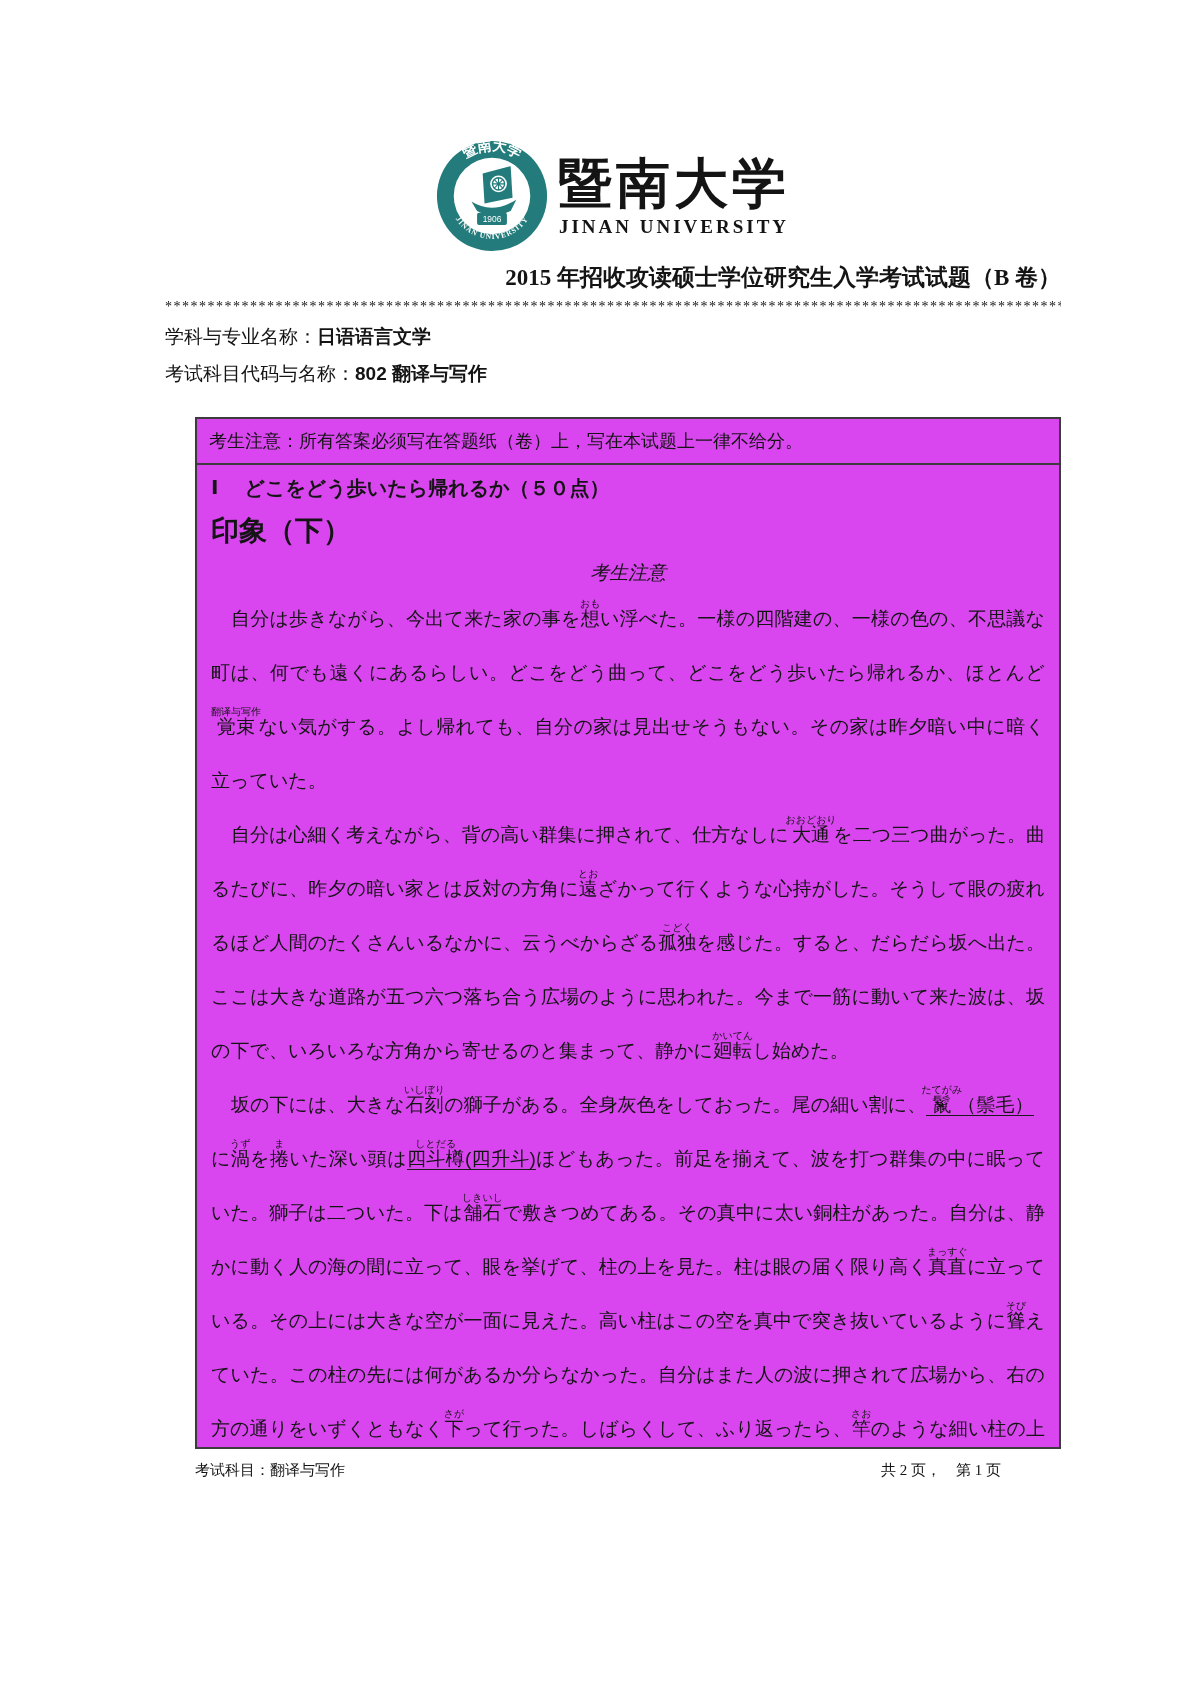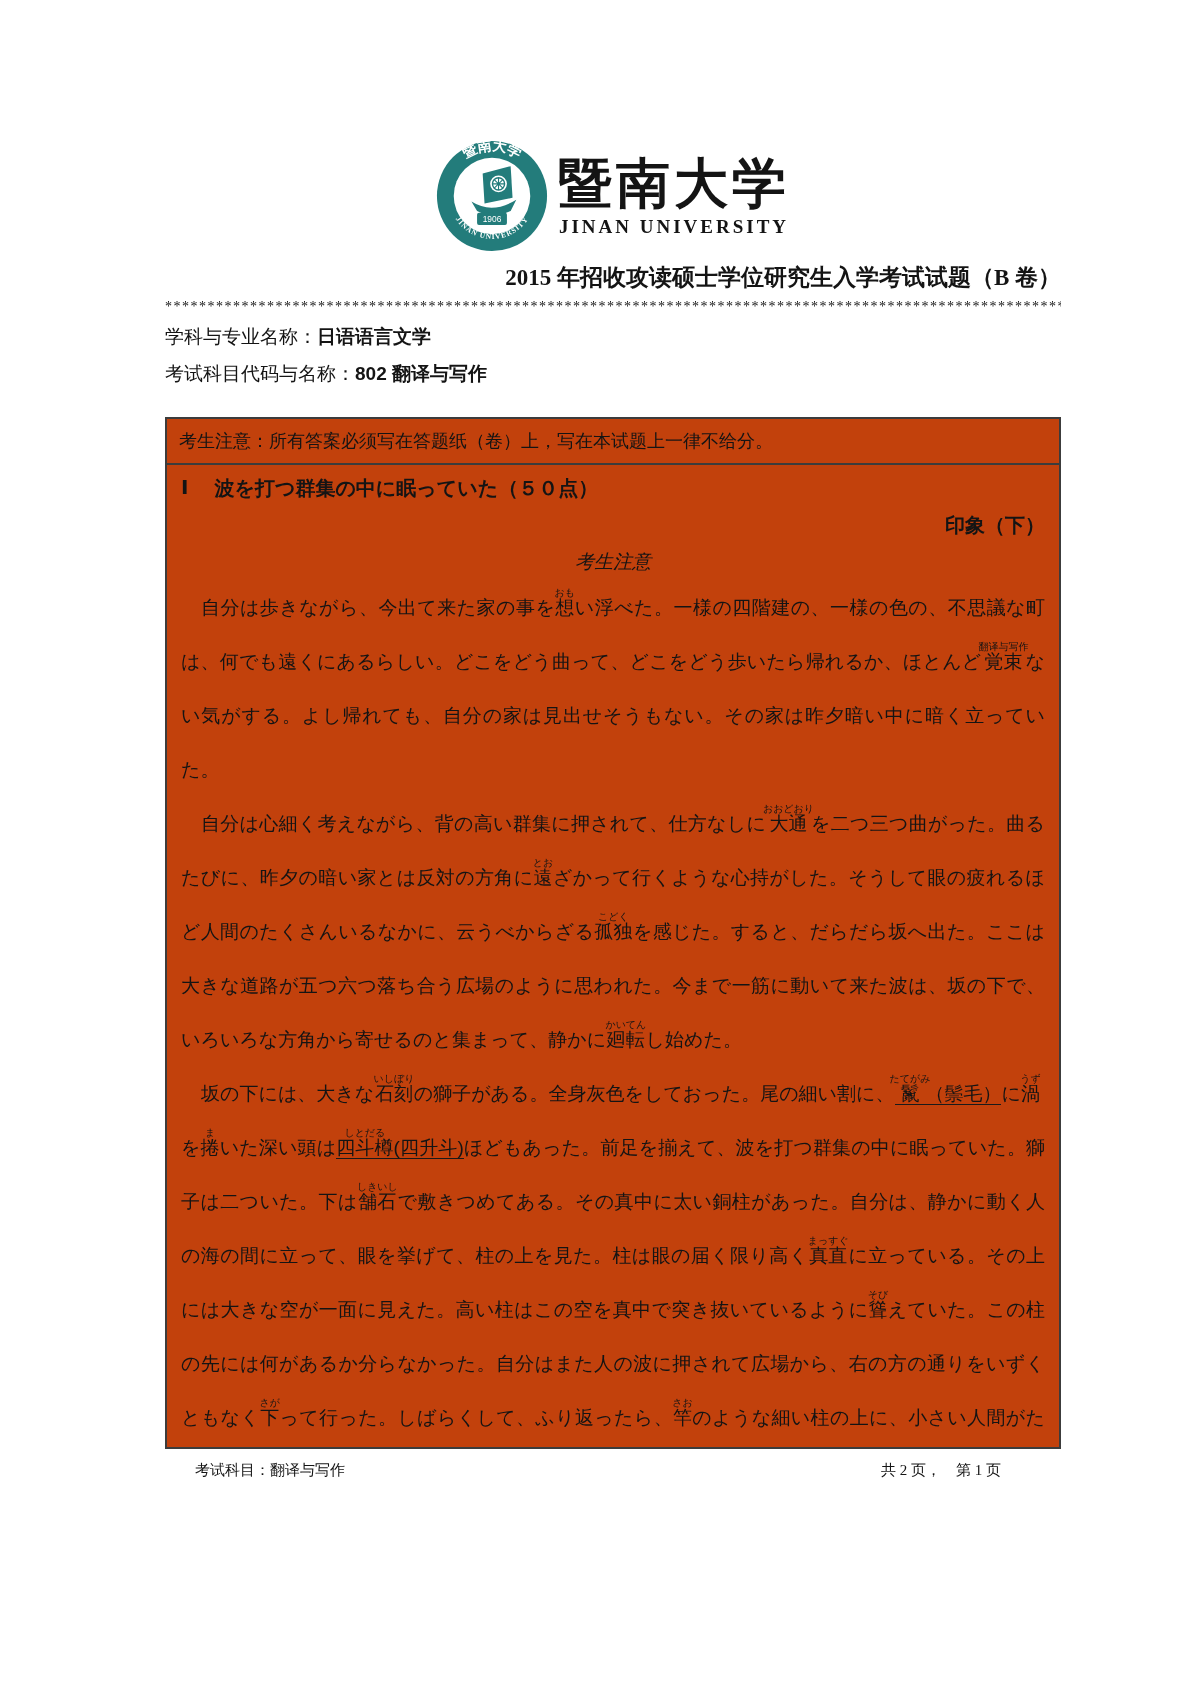--- a/index.html
+++ b/index.html
@@ -24,26 +24,26 @@
                  font-family:"Liberation Serif",serif; }
 
   
   .title { text-align:right; font-size:23px; font-weight:bold; margin-top:10px; }
   .stars { margin-top:6px; font-size:14px; letter-spacing:1.5px; white-space:nowrap; overflow:hidden; }
   .field-row { margin-top:7px; font-size:19px; line-height:30px; }
   .field-label { font-family:"Liberation Serif","DejaVu Serif",serif; }
   .field-value { font-weight:bold; font-family:"Liberation Sans","DejaVu Sans",sans-serif; }
 
   
-  .exam-box { margin-top:28px; border:2px solid #3c3c3c; height:1032px; overflow:hidden; background:#c2410c; }
+  .exam-box { margin-top:28px; border:2px solid #3c3c3c; height:1032px; overflow:hidden; background:#d946ef;margin-left:30px; }
   .notice { border-bottom:2px solid #3c3c3c; padding:10px 12px; font-size:18px; }
   .box-body { padding:4px 14px 0 14px; }
   .section-heading { display:flex; gap:26px; margin-top:6px; font-size:20px; font-weight:bold;
                      font-family:"Liberation Sans","DejaVu Sans",sans-serif; }
-  .passage-title { text-align:right; font-size:20px; font-weight:bold; margin-top:10px;
+  .passage-title { text-align:left; font-size:28px; font-weight:bold; margin-top:10px;
                    font-family:"Liberation Sans","DejaVu Sans",sans-serif; }
   .passage-author { text-align:center; font-size:19px; font-style:italic; margin-top:10px; }
   .passage-body { margin-top:6px; font-size:19px;
                   font-family:"Liberation Sans","DejaVu Sans",sans-serif; }
   .passage-para { line-height:54px; text-indent:20px; text-align:justify; }
   ruby { ruby-align:center; }
   rt { font-size:10px; font-weight:normal; letter-spacing:0; }
   .ul { border-bottom:1.5px solid #1a1a1a; }
 
   
@@ -94,21 +94,21 @@
     </div>
     <div class="field-row">
       <span class="field-label">考试科目代码与名称：</span><span class="field-value">802 翻译与写作</span>
     </div>
 
     <div class="exam-box">
       <div class="notice">考生注意：所有答案必须写在答题纸（卷）上，写在本试题上一律不给分。</div>
       <div class="box-body">
         <div class="section-heading">
           <span class="sec-num">Ⅰ</span>
-          <span class="sec-text">波を打つ群集の中に眠っていた（５０点）</span>
+          <span class="sec-text">どこをどう歩いたら帰れるか（５０点）</span>
         </div>
         <div class="passage-title">印象（下）</div>
         <div class="passage-author">考生注意</div>
         <div class="passage-body">
             <p class="passage-para"><span>自分は歩きながら、今出て来た家の事を</span><ruby>想<rt>おも</rt></ruby><span>い浮べた。一様の四階建の、一様の色の、不思議な町は、何でも遠くにあるらしい。どこをどう曲って、どこをどう歩いたら帰れるか、ほとんど</span><ruby>覚束<rt>翻译与写作</rt></ruby><span>ない気がする。よし帰れても、自分の家は見出せそうもない。その家は昨夕暗い中に暗く立っていた。</span></p>
             <p class="passage-para"><span>自分は心細く考えながら、背の高い群集に押されて、仕方なしに</span><ruby>大通<rt>おおどおり</rt></ruby><span>を二つ三つ曲がった。曲るたびに、昨夕の暗い家とは反対の方角に</span><ruby>遠<rt>とお</rt></ruby><span>ざかって行くような心持がした。そうして眼の疲れるほど人間のたくさんいるなかに、云うべからざる</span><ruby>孤独<rt>こどく</rt></ruby><span>を感じた。すると、だらだら坂へ出た。ここは大きな道路が五つ六つ落ち合う広場のように思われた。今まで一筋に動いて来た波は、坂の下で、いろいろな方角から寄せるのと集まって、静かに</span><ruby>廻転<rt>かいてん</rt></ruby><span>し始めた。</span></p>
             <p class="passage-para"><span>坂の下には、大きな</span><ruby>石刻<rt>いしぼり</rt></ruby><span>の獅子がある。全身灰色をしておった。尾の細い割に、</span><span class="ul"><ruby>鬣<rt>たてがみ</rt></ruby></span><span class="ul"><span>（鬃毛）</span></span><span>に</span><ruby>渦<rt>うず</rt></ruby><span>を</span><ruby>捲<rt>ま</rt></ruby><span>いた深い頭は</span><span class="ul"><ruby>四斗樽<rt>しとだる</rt></ruby></span><span class="ul"><span>(四升斗)</span></span><span>ほどもあった。前足を揃えて、波を打つ群集の中に眠っていた。獅子は二ついた。下は</span><ruby>舗石<rt>しきいし</rt></ruby><span>で敷きつめてある。その真中に太い銅柱があった。自分は、静かに動く人の海の間に立って、眼を挙げて、柱の上を見た。柱は眼の届く限り高く</span><ruby>真直<rt>まっすぐ</rt></ruby><span>に立っている。その上には大きな空が一面に見えた。高い柱はこの空を真中で突き抜いているように</span><ruby>聳<rt>そび</rt></ruby><span>えていた。この柱の先には何があるか分らなかった。自分はまた人の波に押されて広場から、右の方の通りをいずくともなく</span><ruby>下<rt>さが</rt></ruby><span>って行った。しばらくして、ふり返ったら、</span><ruby>竿<rt>さお</rt></ruby><span>のような細い柱の上に、小さい人間がたった一人立っていた。</span></p>
           </div>
       </div>
     </div>

